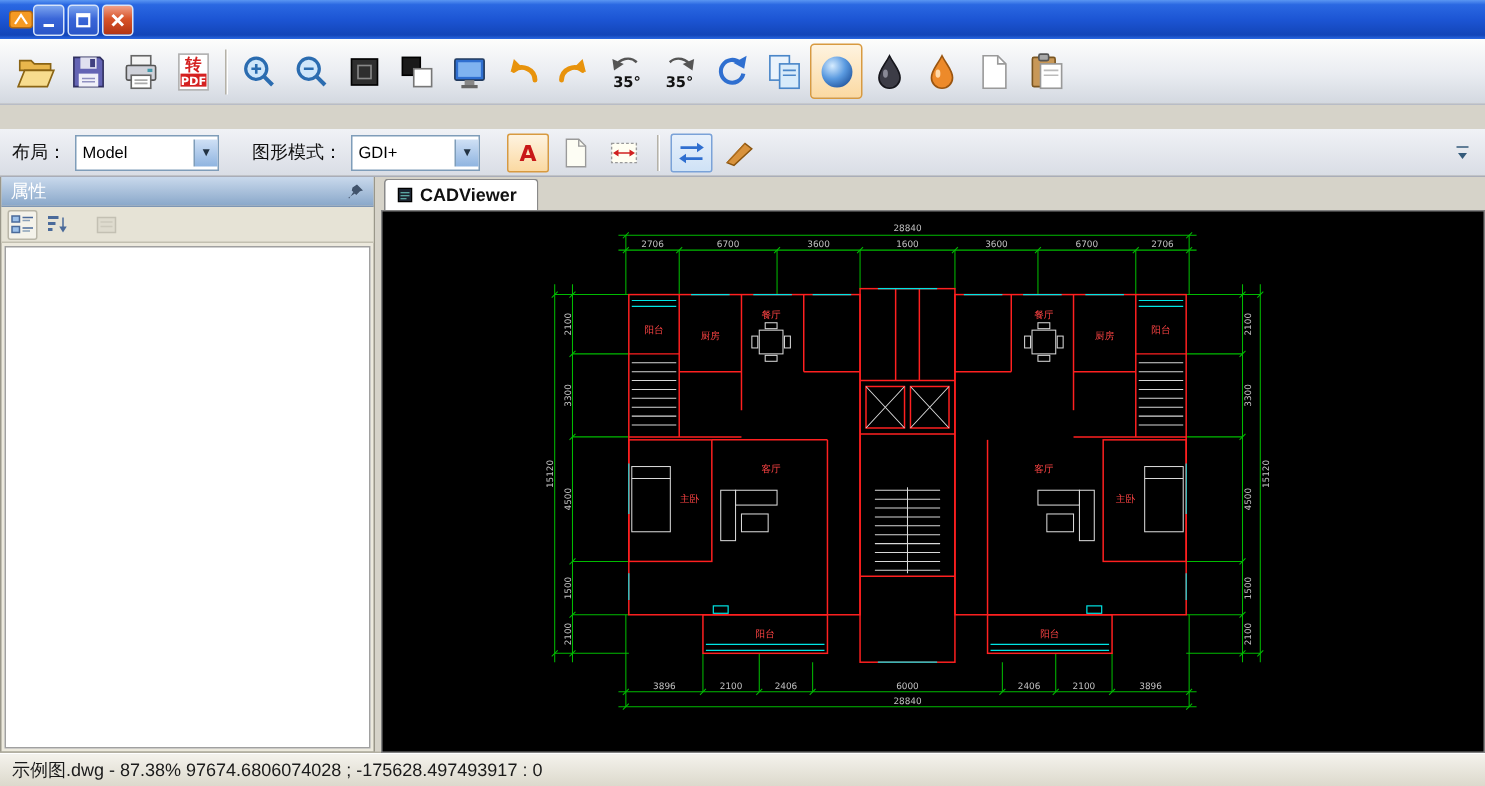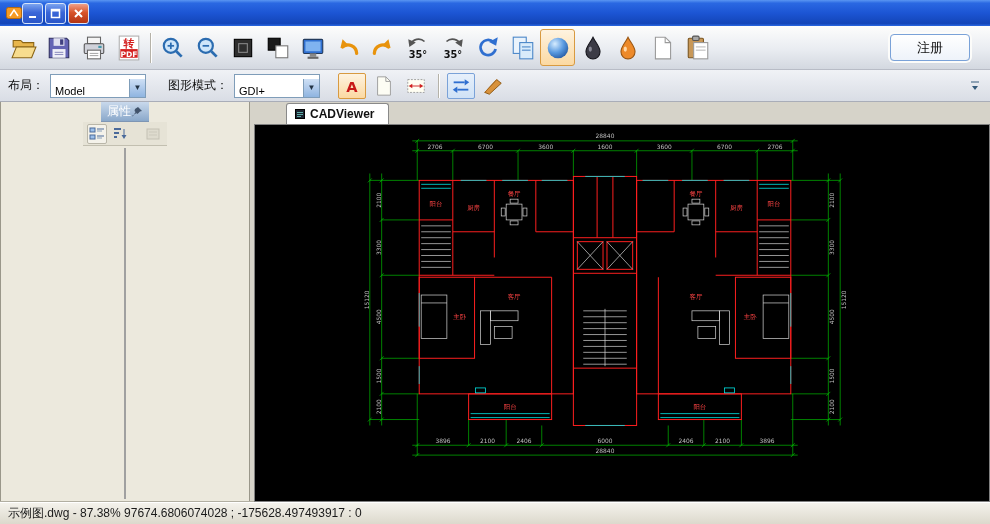--- a/index.html
+++ b/index.html
@@ -29,55 +29,55 @@
   .tbtn { width:35px; height:37px; display:flex; align-items:center; justify-content:center;
     border:1px solid transparent; border-radius:3px; background:transparent; }
   .tbtn.selected { border-color:#d89a40; background:linear-gradient(180deg,#fef3e0,#fbd9a2); }
   .sep { width:1px; height:30px; background:#b5b2a8; box-shadow:1px 0 0 #fff; margin:0 4px; }
   .register-btn { margin-left:auto; margin-right:14px; width:80px; height:27px;
     border:1px solid #7aa2d8; border-radius:4px; font-size:13px; color:#111;
     background:linear-gradient(180deg,#ffffff,#eef3fa); box-shadow:0 0 0 2px #fcfcfa, 0 1px 2px #9aa8c0; }
 
   
   .toolbar-options { height:32px; display:flex; align-items:center; padding:0 8px; gap:4px;
-    background:linear-gradient(180deg,#f0f2f6,#d9dde5); border-bottom:1px solid #a9adb8; }
+    background:linear-gradient(180deg,#f0f2f6,#d9dde5); border-bottom:1px solid #a9adb8;margin-top:16px; }
   .opt-label { font-size:12px; color:#111; margin-right:2px; }
   .combo { width:96px; height:24px; background:#fff; border:1px solid #7f9db9;
-    display:flex; align-items:flex-end; }
+    display:flex; align-items:center; }
   .combo .val { flex:1; padding-left:4px; font-size:11px; }
   .combo .arrow { width:16px; height:18px; background:linear-gradient(180deg,#cfe0f5,#8fb4e0);
     border-left:1px solid #7f9db9; display:flex; align-items:center; justify-content:center; font-size:8px; color:#234; }
   .sbtn { width:28px; height:26px; display:flex; align-items:center; justify-content:center;
     border:1px solid transparent; border-radius:2px; }
   .sbtn.selected { border-color:#d89a40; background:linear-gradient(180deg,#fef3e0,#fbd9a2); }
   .sbtn.toggled { border-color:#7aa2d8; background:linear-gradient(180deg,#e7f0fb,#cfe2f6); }
   .overflow-btn { margin-left:auto; width:14px; height:28px; display:flex; align-items:center;
     justify-content:center; border:1px solid transparent; }
 
   
   .content { flex:1; display:flex; background:#d6d3c9; }
   .left-panel { width:250px; display:flex; flex-direction:column; background:#ece9dd;
-    border:1px solid #9a978a; border-top:none;align-items:center; }
+    border:1px solid #9a978a; border-top:none; }
   .panel-header { height:20px; display:flex; align-items:center; justify-content:space-between;
     padding:0 6px; color:#fff; font-size:12px;
     background:linear-gradient(180deg,#c9d9ec,#8aa8ca); border-bottom:1px solid #7e96b4; }
   .panel-tools { height:24px; display:flex; align-items:center; gap:3px; padding:0 4px;
     background:#e6e3d6; border-bottom:1px solid #c2bfb0; }
   .ptool { width:20px; height:20px; display:flex; align-items:center; justify-content:center;
     border:1px solid transparent; border-radius:2px; }
   .ptool:first-child { border-color:#b9b6a8; background:#f4f2ea; }
   .ptool.disabled { opacity:0.55; margin-left:10px; }
   .panel-body { flex:1; background:#fff; border:1px solid #a0a0a0; margin:2px; }
 
   .splitter { width:4px; background:#d6d3c9; }
   .viewer { flex:1; display:flex; flex-direction:column; }
   .tab-row { height:22px; display:flex; align-items:flex-end; padding-left:2px; }
   .tab { display:flex; align-items:center; gap:5px; background:#fff;
     border:1px solid #898989; border-bottom:none; border-radius:3px 3px 0 0;
-    padding:3px 14px 3px 8px; font-weight:bold; font-size:12px; color:#111;margin-left:30px; }
+    padding:3px 14px 3px 8px; font-weight:bold; font-size:12px; color:#111; }
   .canvas { flex:1; background:#000; border:1px solid #808080; position:relative; overflow:hidden; }
   .floorplan { position:absolute; left:100px; top:4px; width:500px; height:336px; }
 
   
   .statusbar { height:22px; display:flex; align-items:center; padding:0 8px;
     background:linear-gradient(180deg,#f4f2ec,#dcd9cc); border-top:1px solid #ffffff;
     box-shadow:0 -1px 0 #b2afa2; font-size:12px; color:#1a1a1a; }
 
   svg { display:block; }
   text { font-family:"DejaVu Sans", sans-serif; }
@@ -262,21 +262,20 @@
     </span>
     <span class="tbtn">
       <svg width="26" height="26" viewBox="0 0 24 24">
           <rect x="3" y="3" width="14" height="18" rx="1" fill="#c89858" stroke="#7a5520"></rect>
           <rect x="7" y="1" width="6" height="4" rx="1" fill="#a8a8a8" stroke="#555"></rect>
           <rect x="8" y="7" width="13" height="15" fill="#fff" stroke="#999"></rect>
           <line x1="10" y1="11" x2="19" y2="11" stroke="#bbb"></line>
           <line x1="10" y1="14" x2="19" y2="14" stroke="#bbb"></line>
         </svg>
     </span>
-    <button class="register-btn">注册</button>
   </div>
 
   <div class="toolbar-options">
     <span class="opt-label">布局：</span>
     <span class="combo">
       <span class="val">Model</span>
       <span class="arrow">▼</span>
     </span>
     <span style="width:14px"></span>
     <span class="opt-label">图形模式：</span>

